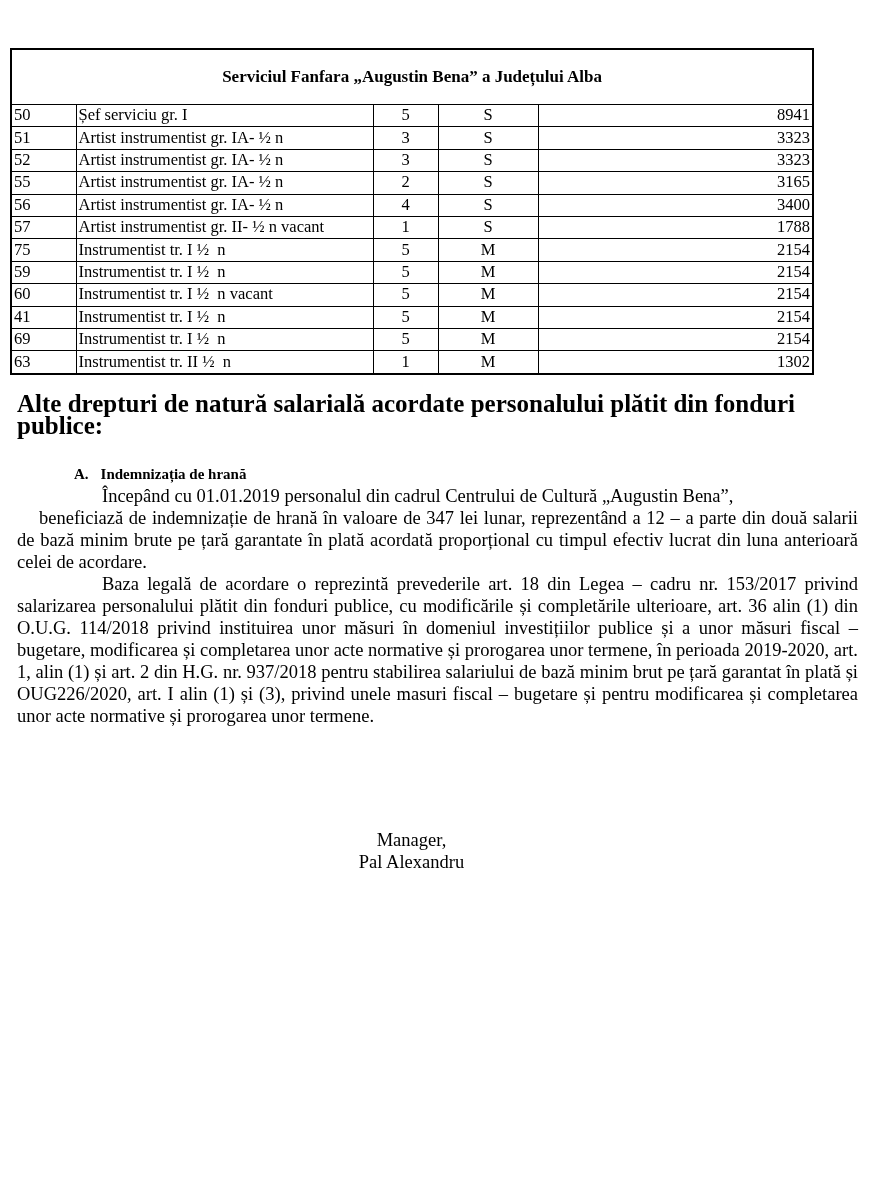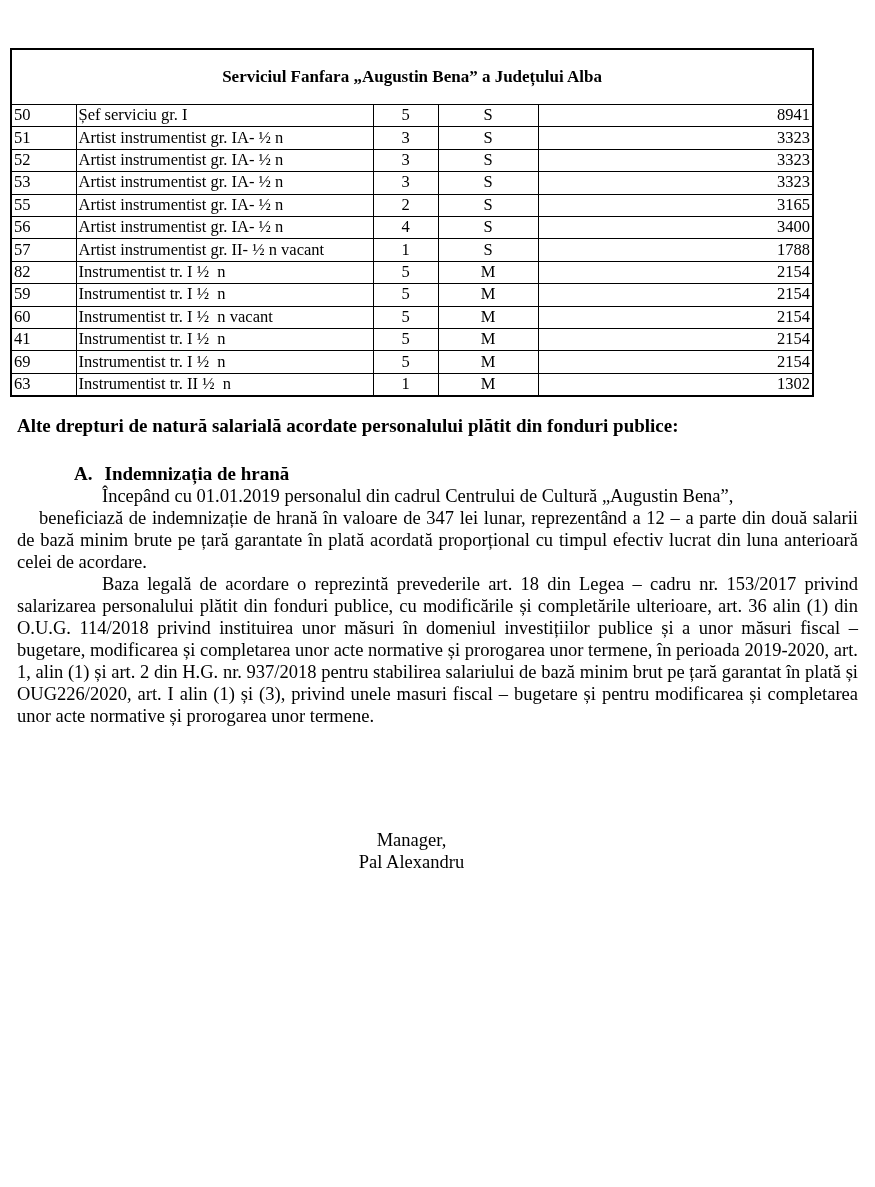--- a/index.html
+++ b/index.html
@@ -51,27 +51,27 @@
 
   
   .text-block {
     margin: 18px 17px 0 17px;
     width: 841px;
     font-size: 18.5px;
     line-height: 22px;
   }
   .heading {
     margin: 0;
-    font-size: 19px;
+    font-size: 25px;
     font-weight: bold;
     line-height: 22px;
   }
   .section-a-title {
     margin: 26px 0 0 57px;
-    font-size: 19px;
+    font-size: 15px;
     font-weight: bold;
     line-height: 22px;
   }
   .sa-title { margin-left: 12px; }
   p.body-para {
     margin: 0;
     text-align: justify;
     text-indent: 85px;
   }
   p.body-para .after-break { text-indent: 0; margin-left: 22px; }
@@ -118,27 +118,20 @@
           <td class="col-salary">3323</td>
         </tr>
         <tr>
           <td class="col-num">52</td>
           <td class="col-name">Artist instrumentist gr. IA- ½ n</td>
           <td class="col-grade">3</td>
           <td class="col-level">S</td>
           <td class="col-salary">3323</td>
         </tr>
         <tr>
-          <td class="col-num">53</td>
-          <td class="col-name">Artist instrumentist gr. IA- ½ n</td>
-          <td class="col-grade">3</td>
-          <td class="col-level">S</td>
-          <td class="col-salary">3323</td>
-        </tr>
-        <tr>
           <td class="col-num">55</td>
           <td class="col-name">Artist instrumentist gr. IA- ½ n</td>
           <td class="col-grade">2</td>
           <td class="col-level">S</td>
           <td class="col-salary">3165</td>
         </tr>
         <tr>
           <td class="col-num">56</td>
           <td class="col-name">Artist instrumentist gr. IA- ½ n</td>
           <td class="col-grade">4</td>
@@ -146,21 +139,21 @@
           <td class="col-salary">3400</td>
         </tr>
         <tr>
           <td class="col-num">57</td>
           <td class="col-name">Artist instrumentist gr. II- ½ n vacant</td>
           <td class="col-grade">1</td>
           <td class="col-level">S</td>
           <td class="col-salary">1788</td>
         </tr>
         <tr>
-          <td class="col-num">82</td>
+          <td class="col-num">75</td>
           <td class="col-name">Instrumentist tr. I ½  n</td>
           <td class="col-grade">5</td>
           <td class="col-level">M</td>
           <td class="col-salary">2154</td>
         </tr>
         <tr>
           <td class="col-num">59</td>
           <td class="col-name">Instrumentist tr. I ½  n</td>
           <td class="col-grade">5</td>
           <td class="col-level">M</td>

